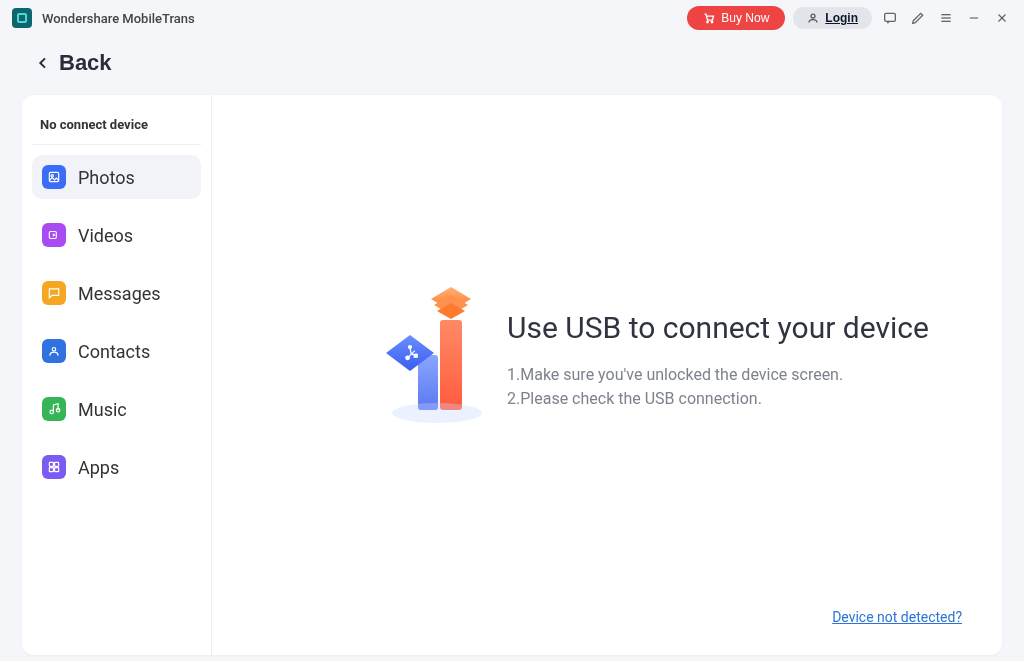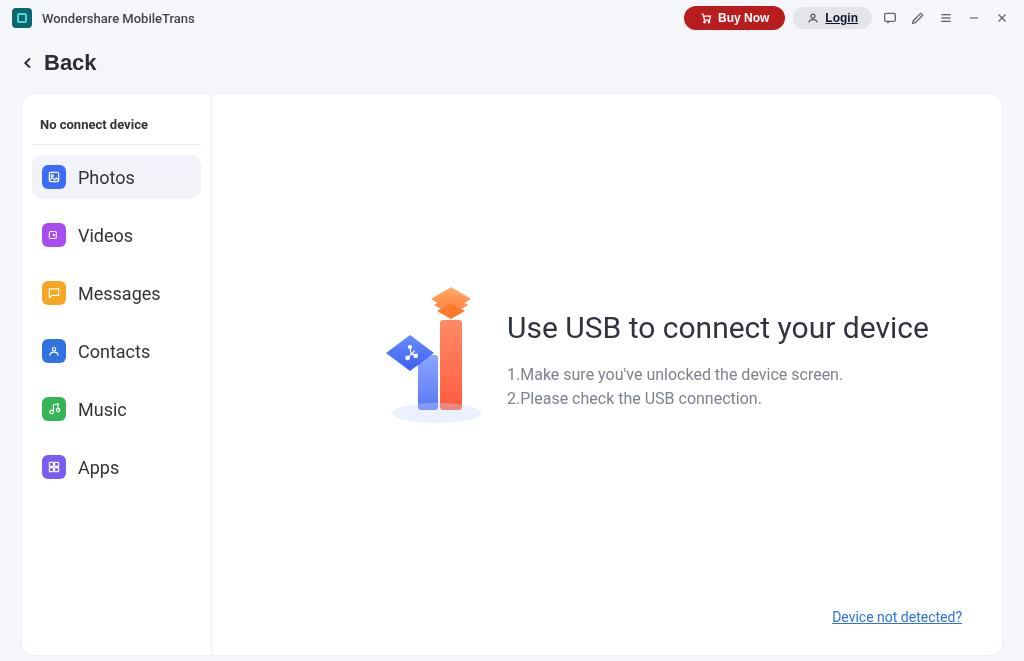--- a/index.html
+++ b/index.html
@@ -26,45 +26,45 @@
     margin-right: 10px;
   }
   .app-logo-inner {
     width: 10px; height: 10px;
     border: 2px solid #4dd7dc;
     border-radius: 2px;
   }
   .app-title { font-size: 13px; color: #444; font-weight: 500; flex: 1; }
   .titlebar-right { display: flex; align-items: center; gap: 8px; }
   .btn-buy {
-    background: #b91c1c;
+    background: #ef4444;
     color: #fff;
     border: none;
     border-radius: 14px;
     padding: 5px 16px;
     font-size: 12px;
-    font-weight: 700;
+    font-weight: 400;
     display: flex; align-items: center; gap: 6px;
     cursor: pointer;
   }
   .btn-login {
     background: #e3e5ea;
     color: #0f172a;
     border: none;
     border-radius: 14px;
     padding: 4px 14px;
     font-size: 12px;
     font-weight: 600;
     display: flex; align-items: center; gap: 6px;
     cursor: pointer;
     text-decoration: underline;
   }
   .winctl { width: 20px; height: 20px; display: flex; align-items: center; justify-content: center; cursor: pointer; color: #666; }
   .backrow {
-    padding: 14px 20px 10px;
+    padding: 14px 35px 10px;
   }
   .back-btn {
     display: inline-flex; align-items: center; gap: 8px;
     font-size: 22px; font-weight: 700; color: #2b2b3a;
     cursor: pointer; background:none; border:none;
   }
   .content {
     display: flex;
     background: #fff;
     border-radius: 12px;

